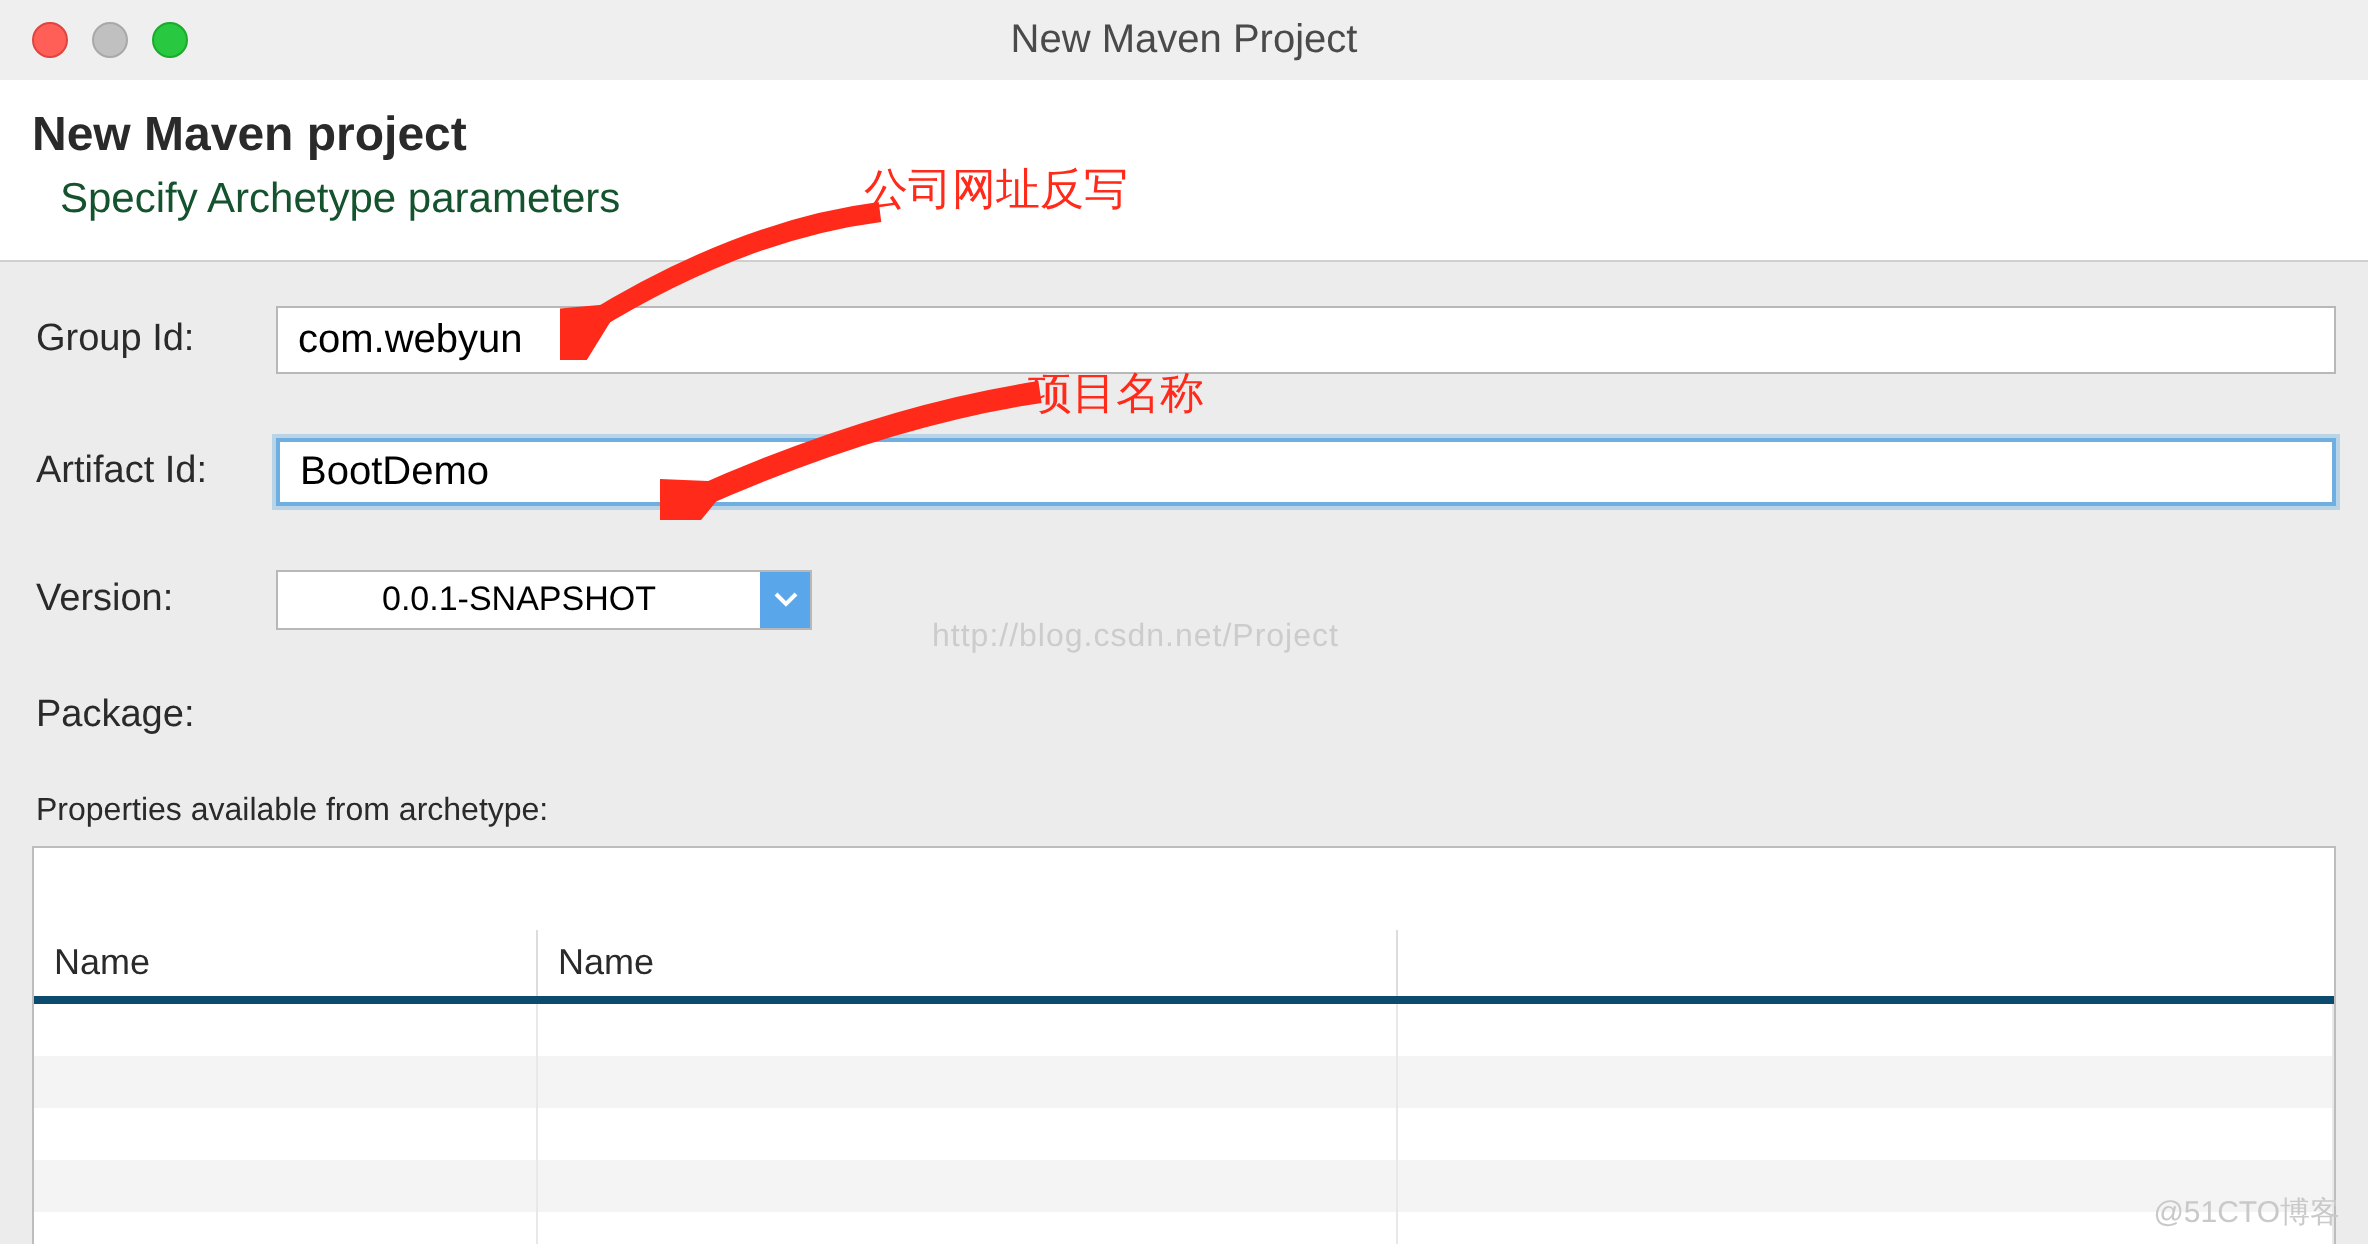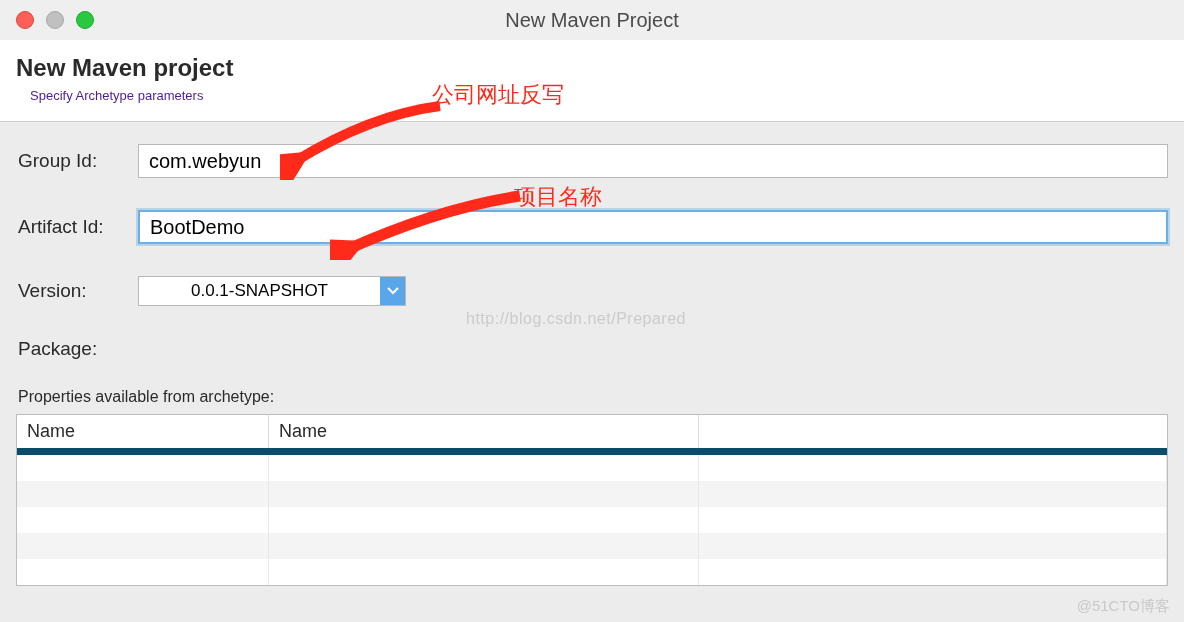--- a/index.html
+++ b/index.html
@@ -43,22 +43,22 @@
       padding: 14px 16px 18px 16px;
       border-bottom: 1px solid #cfcfcf;
     }
     .header-title {
       font-size: 24px;
       font-weight: bold;
       color: #2a2a2a;
       margin-bottom: 6px;
     }
     .header-subtitle {
-      font-size: 13px;
-      color: #4c1d95;
+      font-size: 21px;
+      color: #14532d;
       padding-left: 14px;
     }
     .form-area {
       padding: 22px 16px 10px 18px;
       background: #ececec;
     }
     .form-row {
       display: flex;
       align-items: center;
       margin-bottom: 32px;
@@ -112,21 +112,22 @@
       margin: 6px 0 8px 18px;
     }
     .table {
       margin: 0 16px;
       border: 1px solid #bdbdbd;
       background: #fff;
     }
     .thead {
       display: flex;
       background: #fff;
-      border-bottom: 7px solid #0c4a6e;
+      border-bottom: 4px solid #0c4a6e;
+      margin-top: 41px;
     }
     .th {
       font-size: 18px;
       color: #2a2a2a;
       padding: 6px 10px;
       border-right: 1px solid #dcdcdc;
       text-align: left;
     }
     .th-name { width: 252px; }
     .th-value { width: 430px; }
@@ -263,14 +264,14 @@
 
 <svg class="arrow" style="left:330px; top:180px; width:200px; height:80px;">
   <defs>
       <marker id="ah2" markerWidth="12" markerHeight="12" refX="2" refY="5" orient="auto">
         <path d="M10 0 L0 5 L10 10 L6 5 Z" fill="#ff2a1a"></path>
       </marker>
     </defs>
   <path d="M190 16 Q110 28 16 70" stroke="#ff2a1a" stroke-width="11" fill="none" marker-end="url(#ah2)"></path>
 </svg>
 
-<div class="watermark1">http://blog.csdn.net/Prepared</div>
+<div class="watermark1">http://blog.csdn.net/Project</div>
 <div class="watermark2">@51CTO博客</div>
 
 </body></html>

